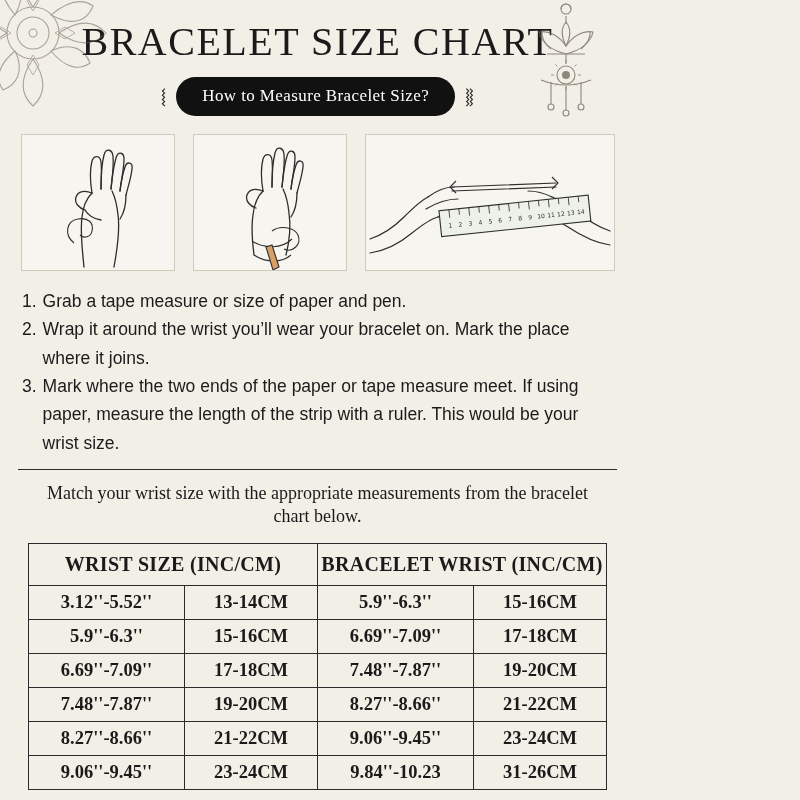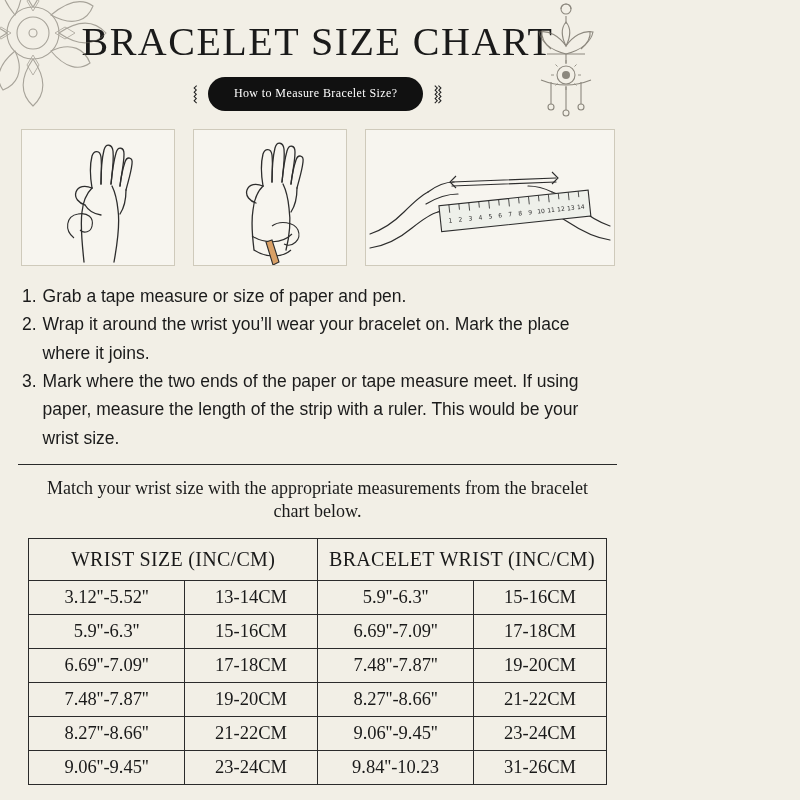--- a/index.html
+++ b/index.html
@@ -63,21 +63,21 @@
     font-size: 26px;
     color: #222;
     line-height: 1;
     font-family: "DejaVu Sans", sans-serif;
   }
   .pill {
     background: #111;
     color: #fff;
     border-radius: 22px;
     padding: 9px 26px 10px 26px;
-    font-size: 12px;
+    font-size: 17px;
     letter-spacing: .4px;
     font-family: "Liberation Serif", serif;
     white-space: nowrap;
   }
 
   
   .illus-row {
     display: flex;
     justify-content: center;
     gap: 18px;
@@ -131,21 +131,21 @@
     margin: 14px 28px 0 28px;
   }
   table {
     width: 100%;
     border-collapse: collapse;
     font-family: "Liberation Serif", serif;
   }
   th, td {
     border: 1px solid #2b2b2b;
     text-align: center;
-    font-weight: normal;
+    font-weight: bold;
   }
   th {
     font-size: 20px;
     padding: 9px 0 9px 0;
     letter-spacing: .3px;
   }
   td {
     font-size: 18.5px;
     padding: 6px 0 6px 0;
   }

